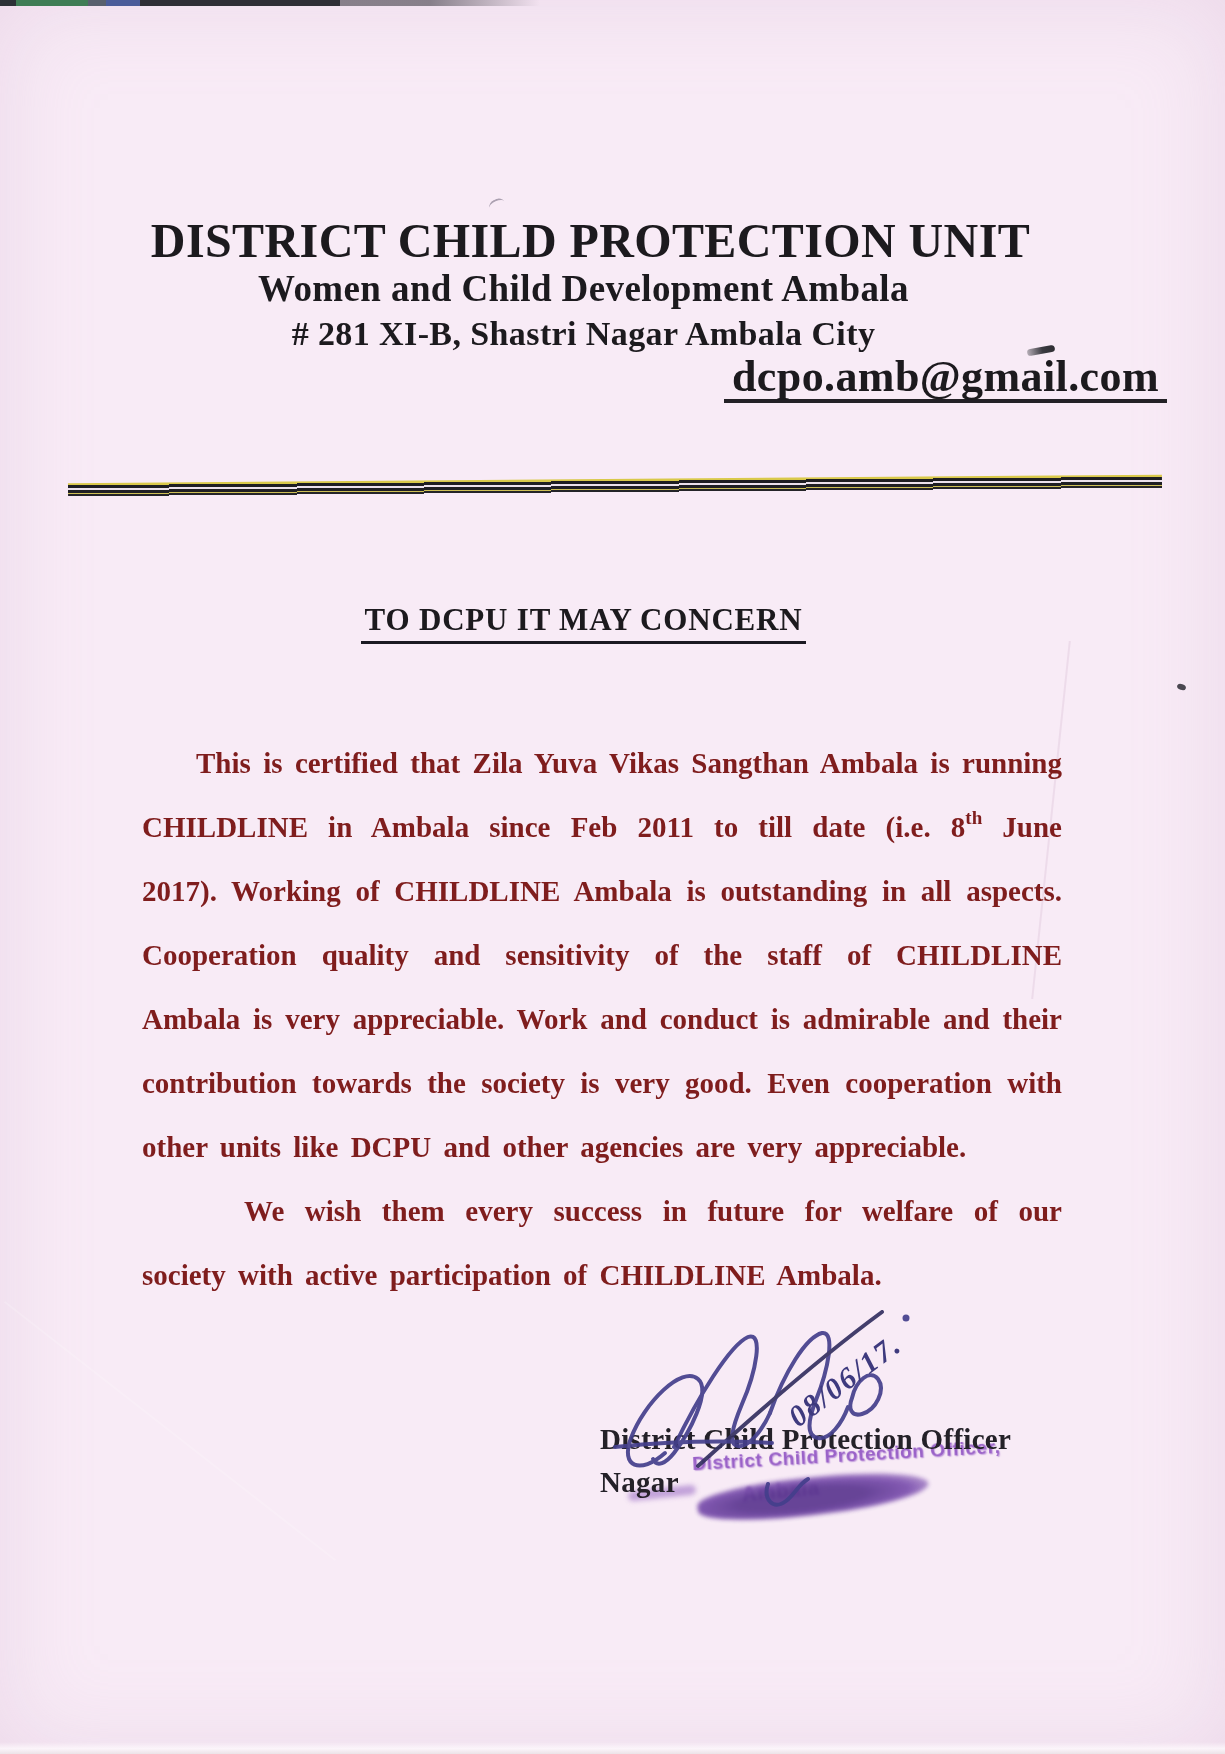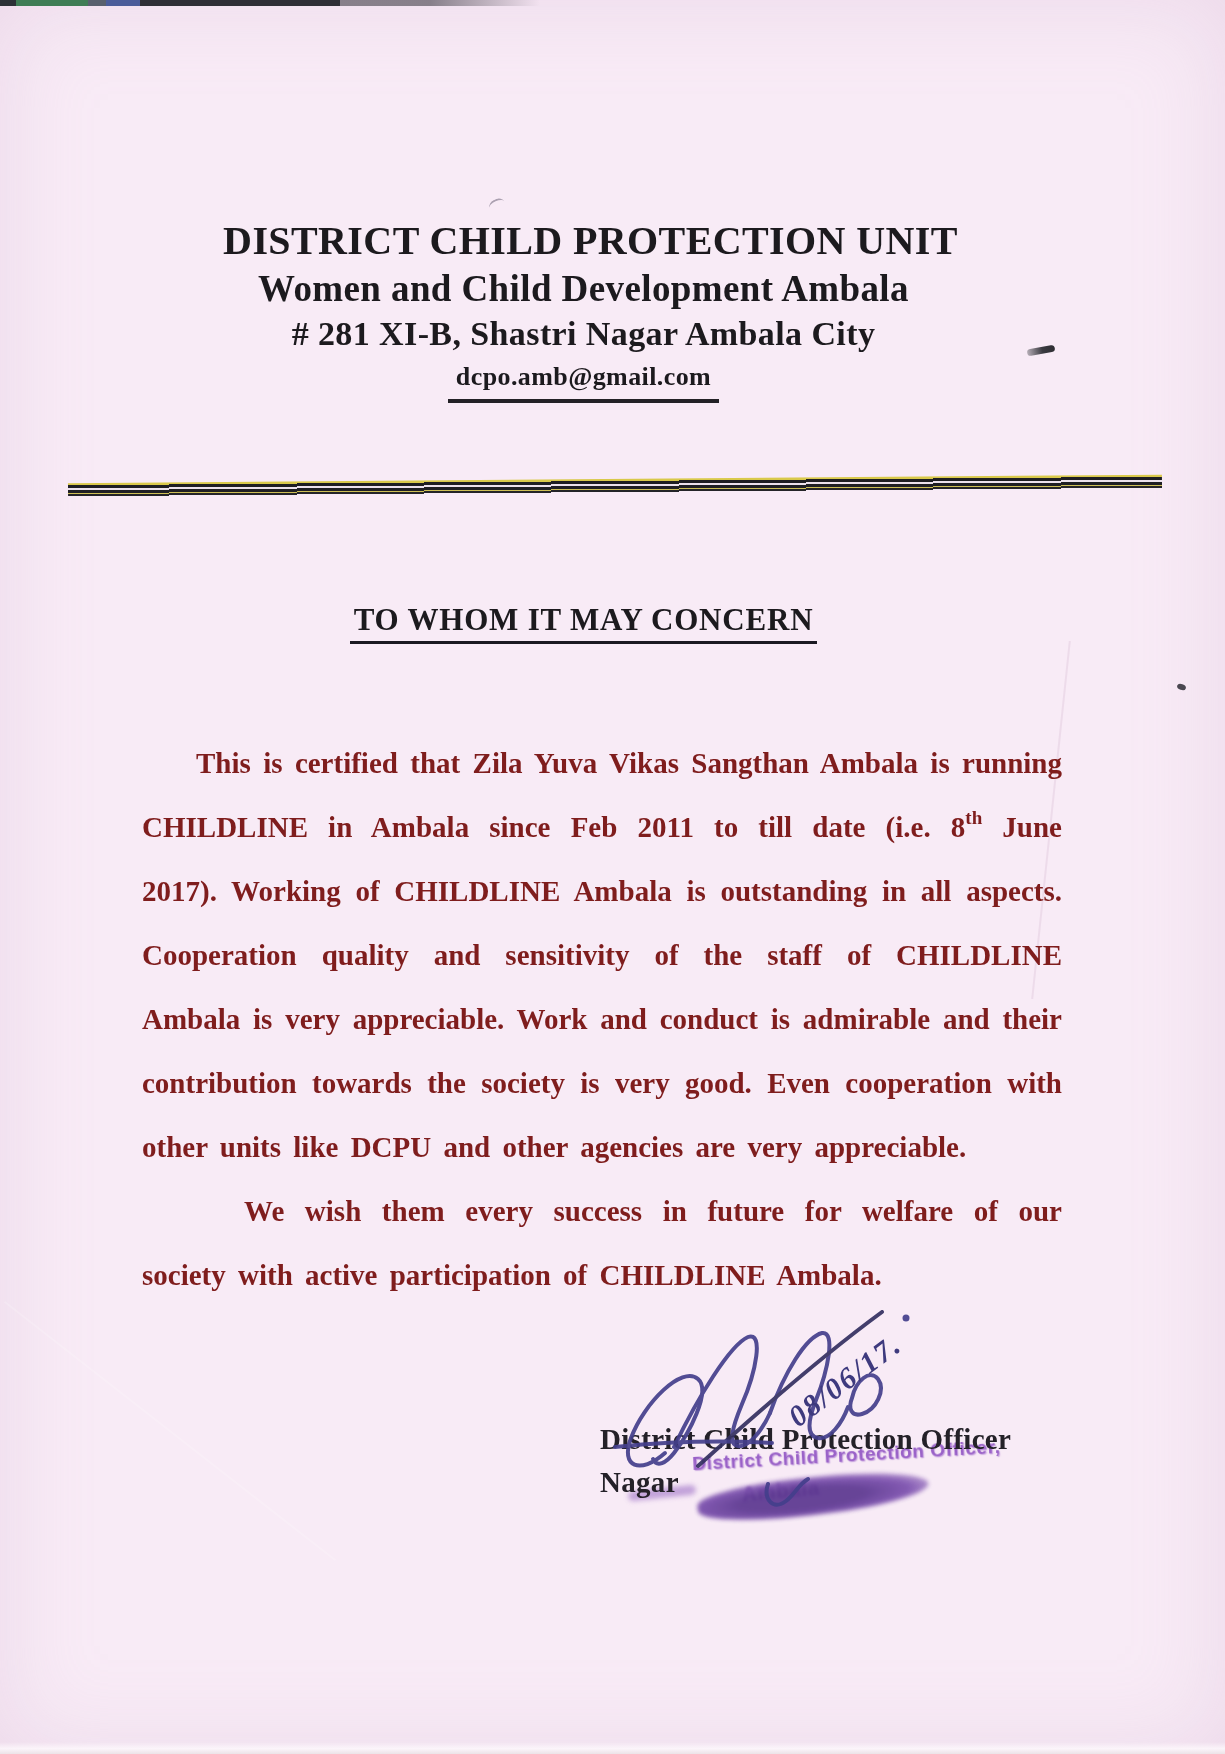--- a/index.html
+++ b/index.html
@@ -49,25 +49,25 @@
     border-top: 2px solid rgba(110,100,120,0.55);
     border-radius: 50%; transform: rotate(-24deg);
   }
 
   
   .letterhead {
     position: absolute; top: 216px; left: 0; width: 1225px;
     padding-right: 58px; box-sizing: border-box;
     text-align: center; font-weight: bold; letter-spacing: 0.4px;
   }
-  .lh-org   { font-size: 40px; line-height: 49px; margin-left: 14px; }
+  .lh-org   { font-size: 48px; line-height: 49px; margin-left: 14px; }
   .lh-dept  { font-size: 37px; line-height: 47px; text-align: center; }
   .lh-addr  { font-size: 34px; line-height: 44px; }
   .lh-phone { font-size: 34px; line-height: 43px; }
-  .lh-email { font-size: 26px; line-height: 42px; }
+  .lh-email { font-size: 44px; line-height: 42px; text-align: right; }
   .lh-email span {
     display: inline-block; border-bottom: 4px solid #232126; padding: 0 8px 1px;
   }
 
   .rule {
     position: absolute; top: 479px; left: 68px; width: 1094px; height: 14px;
     transform: rotate(-0.45deg);
     background: linear-gradient(180deg,
       #d9c94a 0 2px, #1e1e22 2px 5px, #ece2ec 5px 7px,
       #1f1f23 7px 10px, #cdbf55 10px 11px, #242428 11px 13px,
@@ -146,21 +146,21 @@
   <div class="letterhead">
     <div class="lh-org">DISTRICT CHILD PROTECTION UNIT</div>
     <div class="lh-dept">Women and Child Development Ambala</div>
     <div class="lh-addr"># 281 XI-B, Shastri Nagar Ambala City</div>
     <div class="lh-email"><span>dcpo.amb@gmail.com</span></div>
   </div>
 
   <div class="rule"></div>
 
   <div class="subject-wrap">
-    <span>TO WHOM IT MAY CONCERN</span>
+    <span>TO DCPU IT MAY CONCERN</span>
   </div>
 
   <div class="body-text">
     <p class="para-1"><span>This is certified that Zila Yuva Vikas Sangthan Ambala is running CHILDLINE in Ambala since Feb 2011 to till date (i.e. 8</span><sup>th</sup><span> June 2017). Working of CHILDLINE Ambala is outstanding in all aspects. Cooperation quality and sensitivity of the staff of CHILDLINE Ambala is very appreciable. Work and conduct is admirable and their contribution towards the society is very good. Even cooperation with other units like DCPU and other agencies are very appreciable.</span></p>
     <p class="para-2">We wish them every success in future for welfare of our society with active participation of CHILDLINE Ambala.</p>
   </div>
 
   <div class="stamp-line1">District Child Protection Officer,</div>
   <div class="stamp-line2">Ambala</div>
   <div class="stamp-blob"></div>

